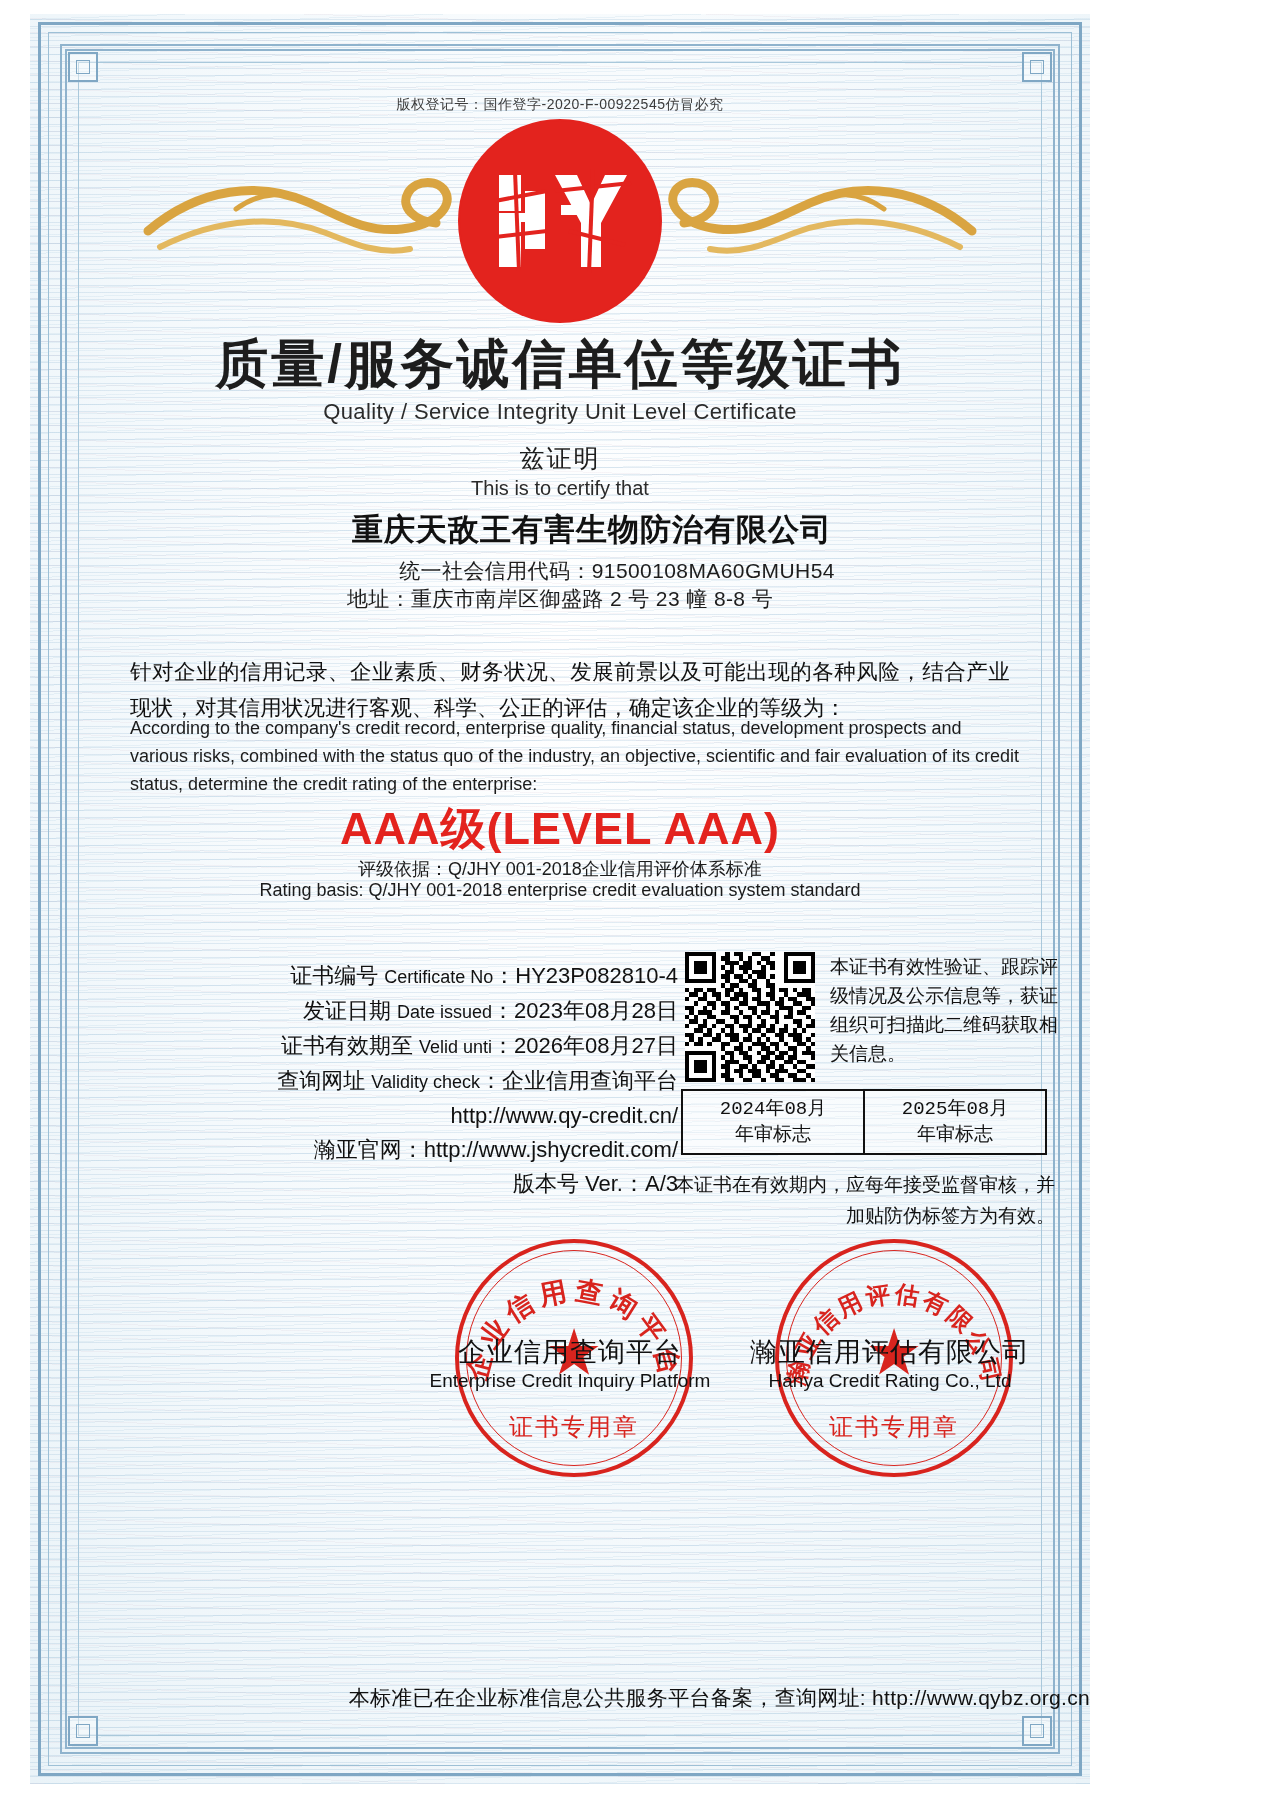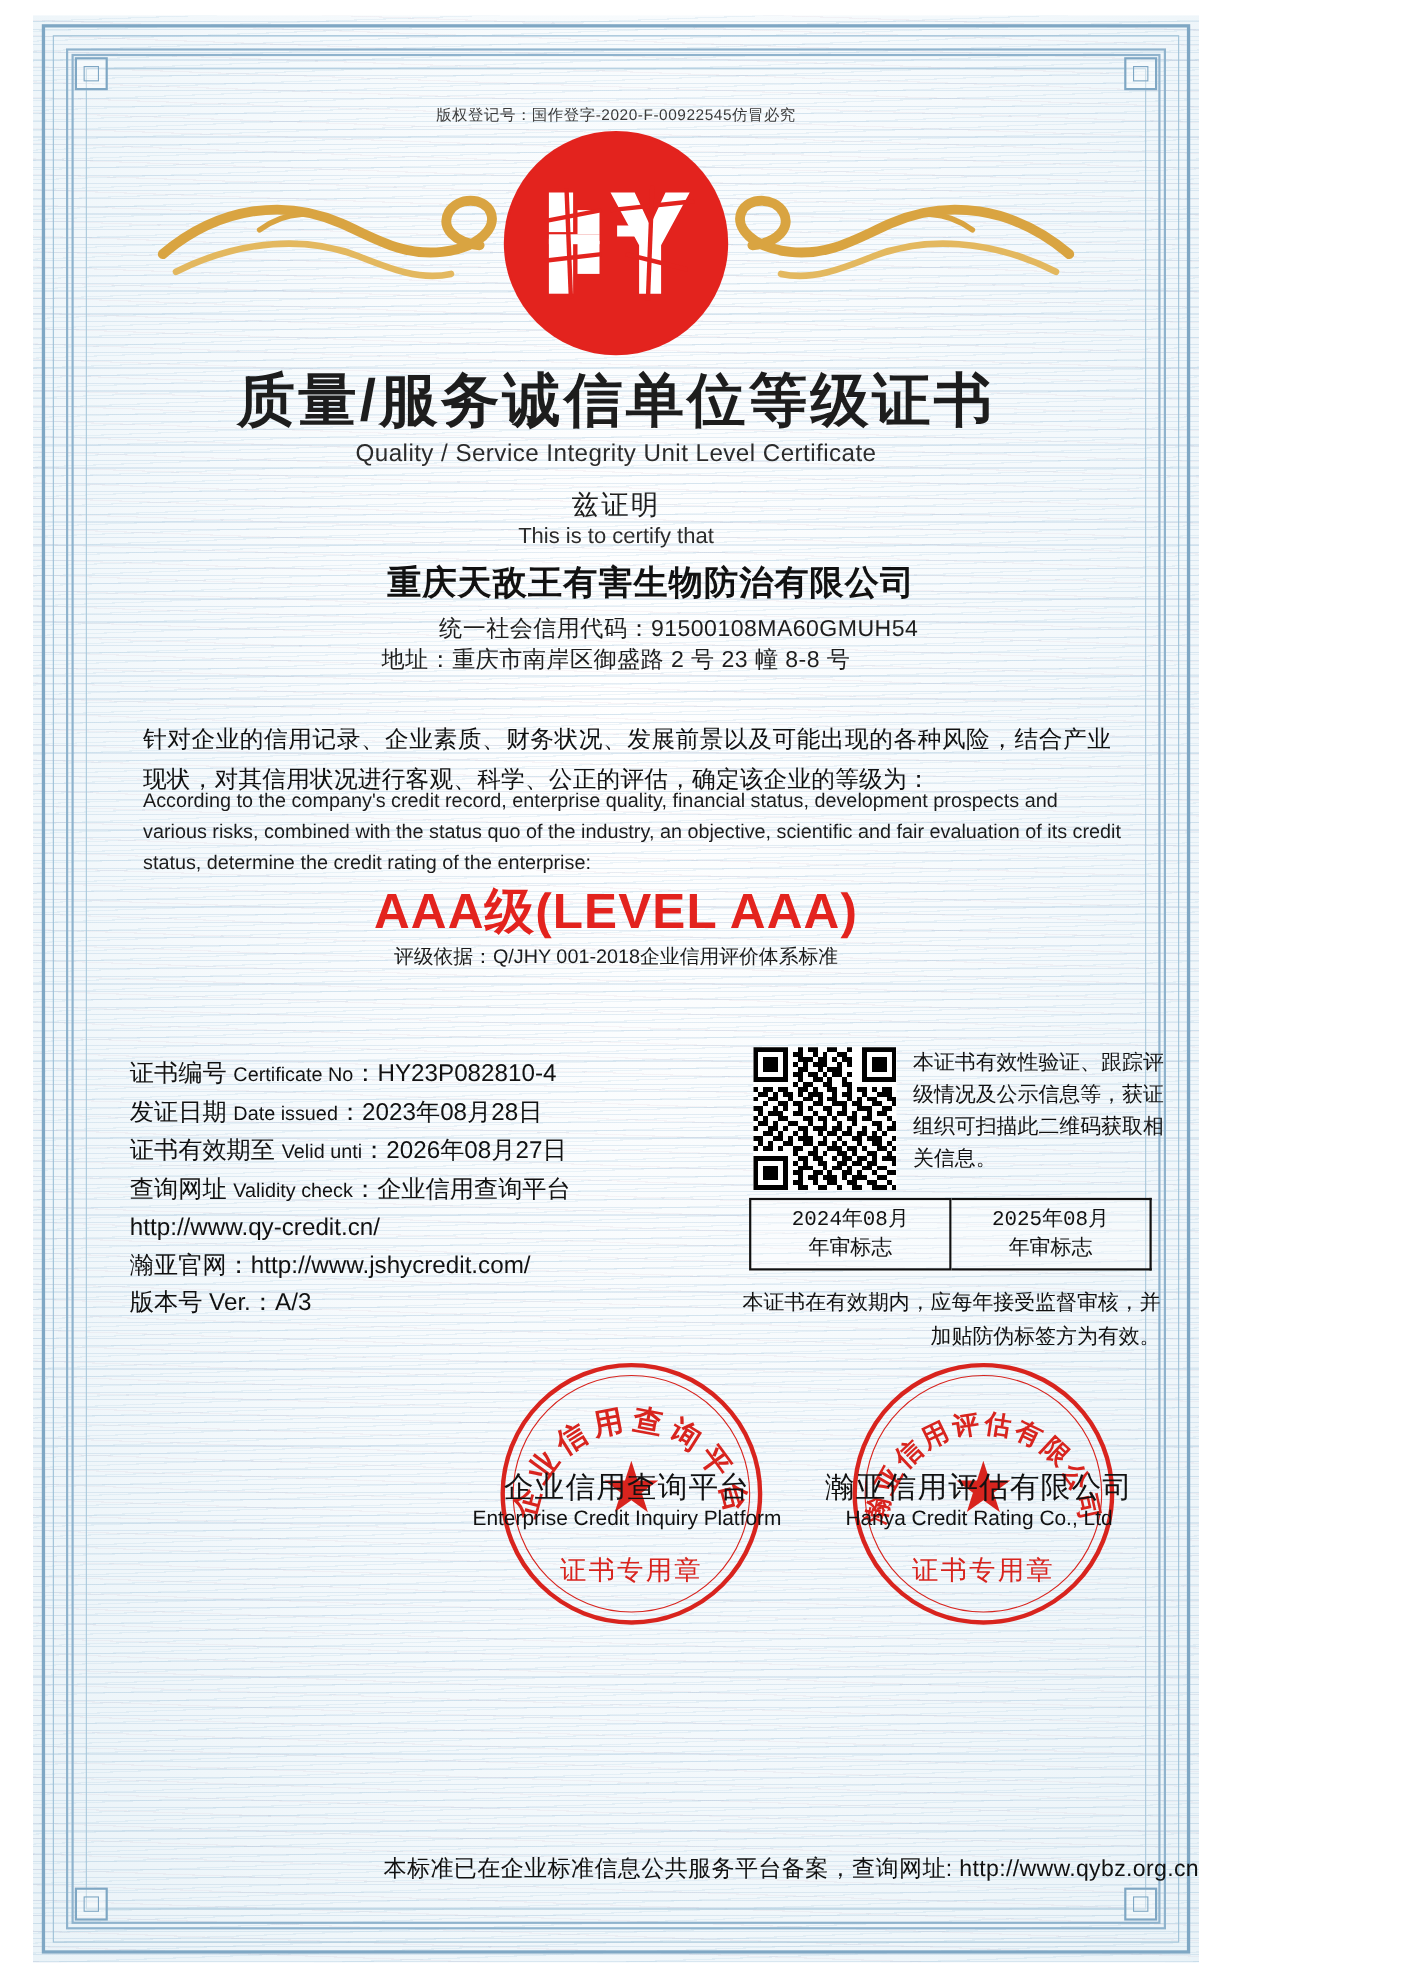--- a/index.html
+++ b/index.html
@@ -157,21 +157,21 @@
     position:absolute;top:866px;left:0;width:100%;
     text-align:center;font-size:18px;color:#1b1b1b;
   }
 
   
   .details{
     position:absolute;top:945px;left:88px;width:560px;
     font-size:22px;line-height:34px;color:#111;
   }
   .details .lbl-en{font-size:18px;}
-  .details .row{white-space:nowrap;}
+  .details .row{white-space:nowrap;text-align:right;}
 
   
   .qr{
     position:absolute;top:938px;left:655px;
     width:130px;height:130px;
     background:#fff;
   }
   .qr svg{display:block;}
   .qr-note{
     position:absolute;top:938px;left:800px;width:230px;
@@ -293,20 +293,21 @@
       <div class="certify-en">This is to certify that</div>
       <div class="company">重庆天敌王有害生物防治有限公司</div>
       <div class="credit-code">统一社会信用代码：91500108MA60GMUH54</div>
       <div class="addr">地址：重庆市南岸区御盛路 2 号 23 幢 8-8 号</div>
 
       <div class="para-cn">针对企业的信用记录、企业素质、财务状况、发展前景以及可能出现的各种风险，结合产业现状，对其信用状况进行客观、科学、公正的评估，确定该企业的等级为：</div>
       <div class="para-en">According to the company's credit record, enterprise quality, financial status, development prospects and various risks, combined with the status quo of the industry, an objective, scientific and fair evaluation of its credit status, determine the credit rating of the enterprise:</div>
 
       <div class="level">AAA级(LEVEL AAA)</div>
       <div class="basis-cn">评级依据：Q/JHY 001-2018企业信用评价体系标准</div>
+      <div class="basis-en">Rating basis: Q/JHY 001-2018 enterprise credit evaluation system standard</div>
 
       <div class="details">
         <div class="row">
           <span>证书编号</span>
           <span class="lbl-en">Certificate No</span><span>：</span><span>HY23P082810-4</span>
         </div>
         <div class="row">
           <span>发证日期</span>
           <span class="lbl-en">Date issued</span><span>：</span><span>2023年08月28日</span>
         </div>

